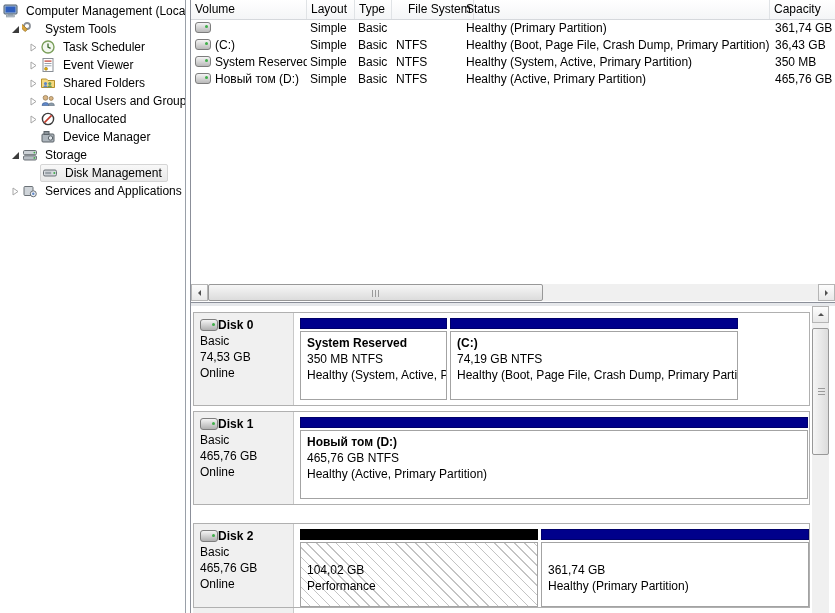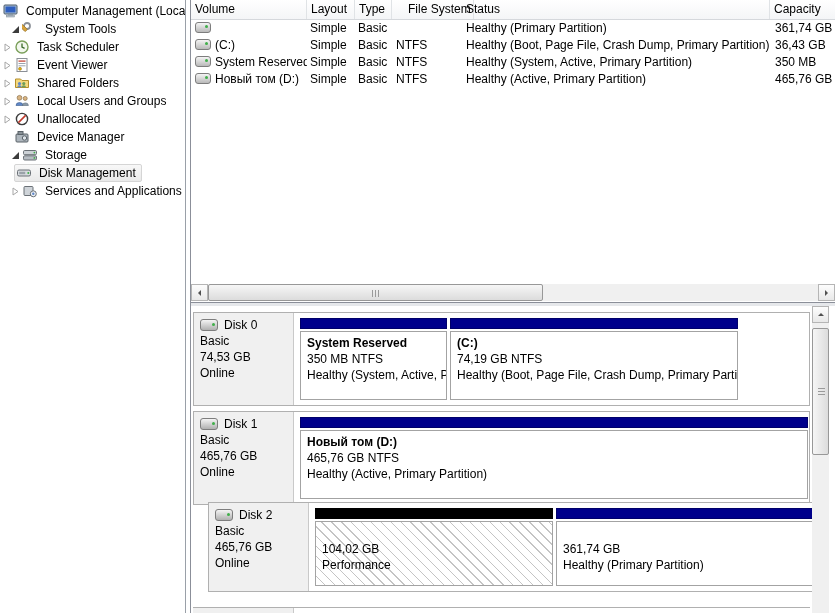--- a/index.html
+++ b/index.html
@@ -11,21 +11,21 @@
   
   .tree{
     position:absolute;left:0;top:0;width:186px;height:613px;
     background:#fff;border-right:1px solid #9aa0a8;overflow:hidden;
     padding-top:2px;box-sizing:border-box;
   }
   .panel-divider{position:absolute;left:190px;top:0;width:1px;height:613px;background:#8b8f99;}
   .trow{height:18px;display:flex;align-items:center;white-space:nowrap;}
   .trow.lvl0{padding-left:3px;}
   .trow.lvl1{padding-left:8px;}
-  .trow.lvl2{}
+  .trow.lvl2{padding-left:26px;}
   .twisty{width:14px;height:14px;display:inline-flex;align-items:center;justify-content:center;flex:0 0 14px;}
   .ticon{width:16px;height:16px;margin-right:4px;display:inline-flex;align-items:center;justify-content:center;flex:0 0 16px;}
   .tlabel{padding:1px 3px;white-space:nowrap;}
   .selwrap{display:inline-flex;align-items:center;border:1px solid #d5d5d5;border-radius:2px;
     background:linear-gradient(#f8f8f8,#e9e9e9);padding:0 2px 0 1px;}
   
   .volume-panel{position:absolute;left:191px;top:0;width:644px;height:302px;background:#fff;overflow:hidden;}
   .vheader{position:absolute;left:0;top:0;width:100%;height:19px;
     background:linear-gradient(#ffffff,#f4f5f7);border-bottom:1px solid #d5d8dc;}
   .hcell{position:absolute;top:0;height:19px;line-height:19px;padding-left:4px;
@@ -54,21 +54,21 @@
     background:linear-gradient(#f6f6f6,#dcdcdc);border:1px solid #989898;border-radius:2px;}
   .hthumb::after{content:'';position:absolute;left:50%;top:5px;margin-left:-4px;width:8px;height:7px;
     background:repeating-linear-gradient(90deg,#9a9a9a 0 1px,transparent 1px 3px);}
   .splitter{position:absolute;left:191px;top:302px;width:644px;height:4px;
     border-top:1px solid #8b8f99;border-bottom:1px solid #ffffff;background:#e6e8eb;}
   
   .disk-panel{position:absolute;left:191px;top:306px;width:644px;height:307px;background:#fff;overflow:hidden;}
   .disk-row{position:absolute;left:2px;width:617px;border:1px solid #b0b0b0;background:#fff;box-sizing:border-box;}
   .disk-label{position:absolute;left:0;top:0;bottom:0;width:100px;background:#f0f0f0;
     border-right:1px solid #c9c9c9;padding:4px 0 0 6px;box-sizing:border-box;line-height:16px;}
-  .disk-label .dname{font-weight:normal;display:flex;align-items:center;gap:6px;}
+  .disk-label .dname{font-weight:bold;display:flex;align-items:center;gap:0;}
   .dicon{display:inline-block;width:16px;height:10px;border:1px solid #7d7d7d;border-radius:3px;
     background:linear-gradient(#f4f4f4,#b0b0b0);position:relative;}
   .dicon::after{content:'';position:absolute;right:2px;top:2.5px;width:3px;height:3px;border-radius:50%;background:#3fae49;}
   .graph{position:absolute;left:106px;top:5px;right:2px;bottom:5px;display:flex;gap:3px;}
   .pcell{position:relative;height:100%;box-sizing:border-box;flex:0 0 auto;}
   .pbar{height:11px;box-sizing:border-box;border:1px solid #30303c;}
   .pbar.primary{background:var(--primary,#00008B);border-color:#00006a;}
   .pbar.unalloc{background:var(--unalloc,#000);border-color:#000;}
   .pbox{position:absolute;left:0;right:0;top:13px;bottom:0;border:1px solid #a3a3a3;background:#fff;
     padding:3px 0 0 6px;box-sizing:border-box;line-height:16px;overflow:hidden;white-space:nowrap;}
@@ -367,21 +367,21 @@
         <div class="pbar primary"></div>
         <div class="pbox">
           <div class="pname">Новый том (D:)</div>
           <div class="pline">465,76 GB NTFS</div>
           <div class="pline">Healthy (Active, Primary Partition)</div>
         </div>
       </div>
     </div>
   </div>
 
-  <div class="disk-row" style="top:196px;height:90px;margin-left:15px;">
+  <div class="disk-row" style="top:217px;height:90px;">
     <div class="disk-label">
       <div class="dname">
           <span class="dicon"></span>
           <span>Disk 2</span>
         </div>
       <div>Basic</div>
       <div>465,76 GB</div>
       <div>Online</div>
     </div>
     <div class="graph">

